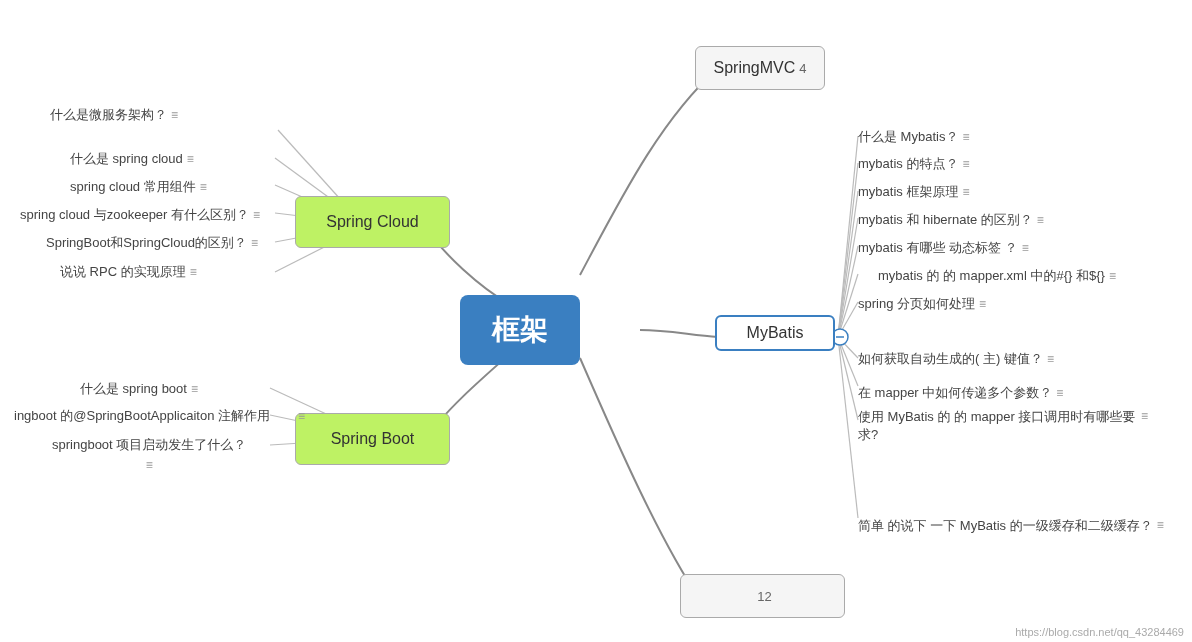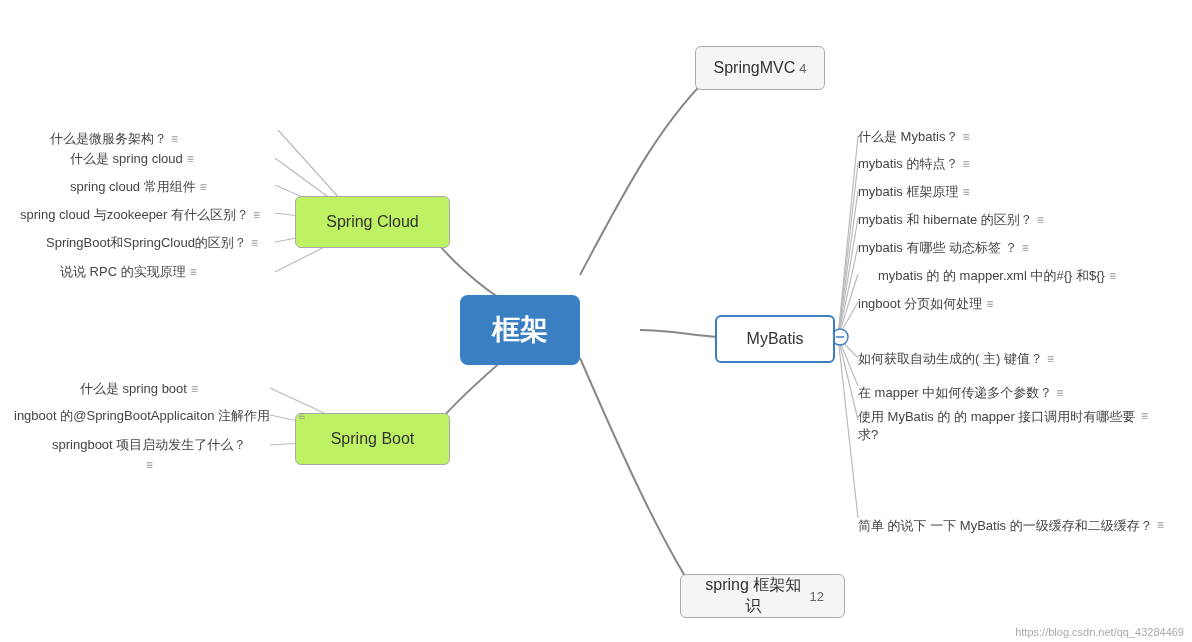--- a/index.html
+++ b/index.html
@@ -148,30 +148,29 @@
 </div>
 
 <div class="node node-main" style="left:295px; top:196px; width:155px; height:52px;">
   <span>Spring Cloud</span>
 </div>
 
 <div class="node node-main" style="left:295px; top:413px; width:155px; height:52px;">
   <span>Spring Boot</span>
 </div>
 
-<div class="node node-mybatis" style="left:715px; top:315px; width:120px; height:48px;">
+<div class="node node-mybatis" style="left:715px; top:315px; width:120px; height:36px;">
   <span>MyBatis</span>
 </div>
 
 <div class="node node-springmvc" style="left:680px; top:574px; width:165px; height:44px;">
-  <span>spring 框架知识</span>
   <span class="badge" style="font-size:13px;">12</span>
 </div>
 
-<div class="node-leaf" style="position:absolute;left:50px;top:130px;">
+<div class="node-leaf" style="position:absolute;left:50px;top:106px;">
   <span>什么是微服务架构？</span>
   <span class="leaf-icon">≡</span>
 </div>
 <div class="node-leaf" style="position:absolute;left:70px;top:150px;">
   <span>什么是 spring cloud</span>
   <span class="leaf-icon">≡</span>
 </div>
 <div class="node-leaf" style="position:absolute;left:70px;top:178px;">
   <span>spring cloud 常用组件</span>
   <span class="leaf-icon">≡</span>
@@ -220,21 +219,21 @@
 </div>
 <div class="node-leaf" style="position:absolute;left:858px;top:239px;">
   <span>mybatis 有哪些 动态标签 ？</span>
   <span class="leaf-icon">≡</span>
 </div>
 <div class="node-leaf" style="position:absolute;left:858px;top:267px;margin-left:20px;">
   <span>mybatis 的 的 mapper.xml 中的#{} 和${}</span>
   <span class="leaf-icon">≡</span>
 </div>
 <div class="node-leaf" style="position:absolute;left:858px;top:295px;">
-  <span>ingboot 分页如何处理</span>
+  <span>spring 分页如何处理</span>
   <span class="leaf-icon">≡</span>
 </div>
 <div class="node-leaf" style="position:absolute;left:858px;top:350px;">
   <span>如何获取自动生成的( 主) 键值？</span>
   <span class="leaf-icon">≡</span>
 </div>
 <div class="node-leaf" style="position:absolute;left:858px;top:378px;margin-top:6px;">
   <span>在 mapper 中如何传递多个参数？</span>
   <span class="leaf-icon">≡</span>
 </div>

